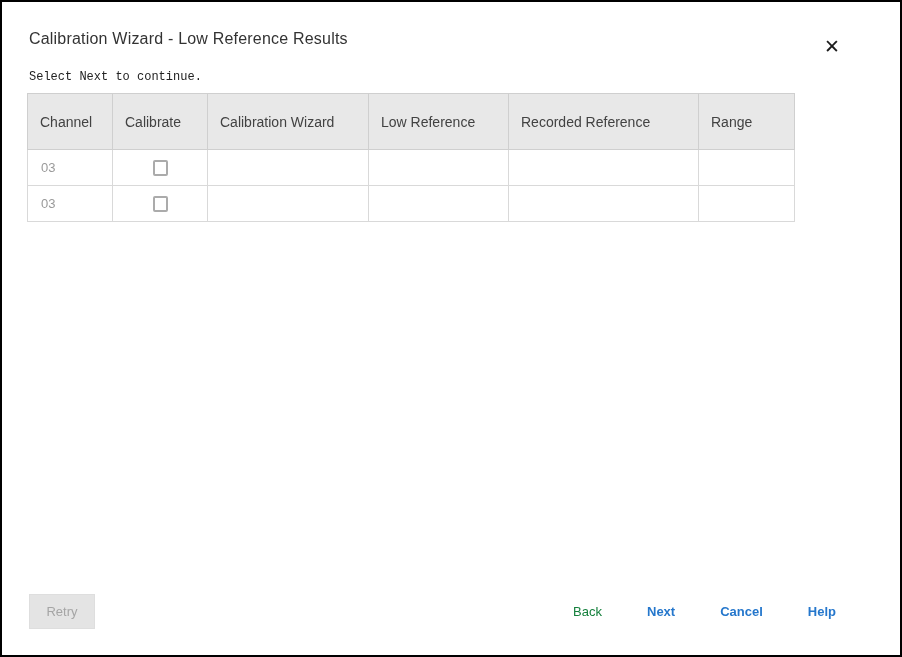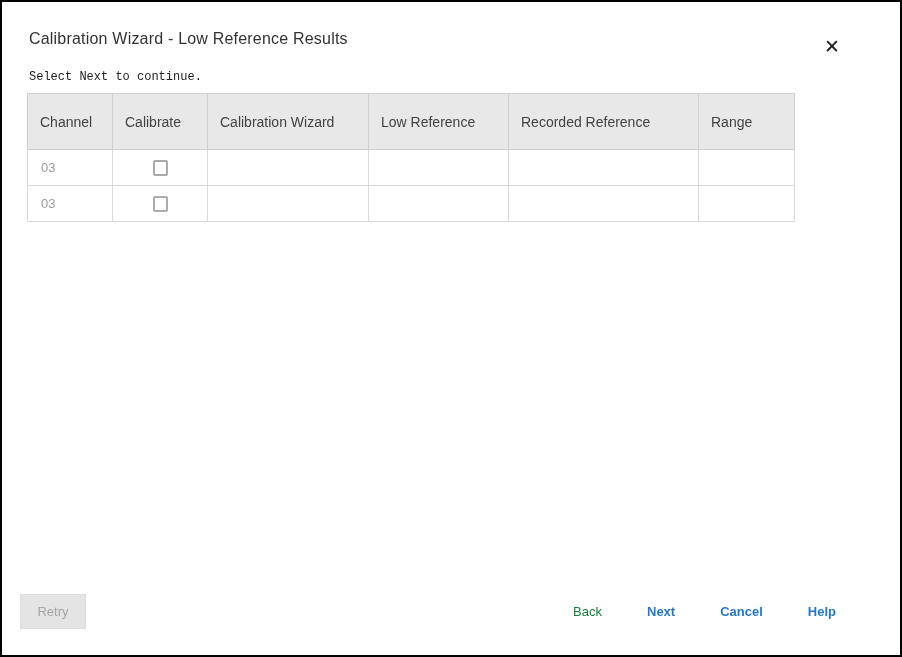--- a/index.html
+++ b/index.html
@@ -110,21 +110,21 @@
   .status-dot {
     width: 13px;
     height: 13px;
     border-radius: 50%;
     display: inline-block;
   }
 
   
   .footer {
     position: absolute;
-    left: 18px;
+    left: 27px;
     right: 64px;
     bottom: 26px;
     display: flex;
     align-items: center;
     justify-content: space-between;
   }
   .retry-btn {
     width: 66px;
     height: 35px;
     background: #e4e4e4;

